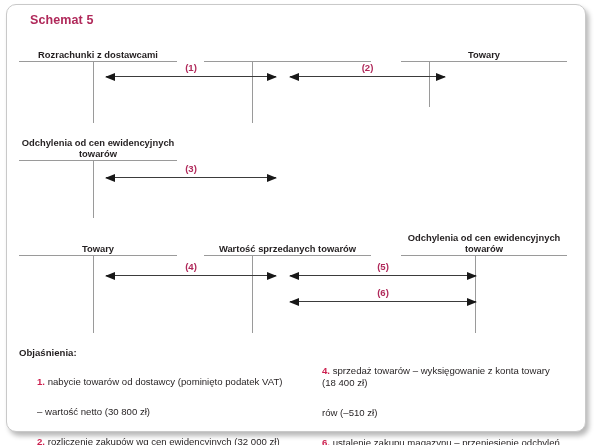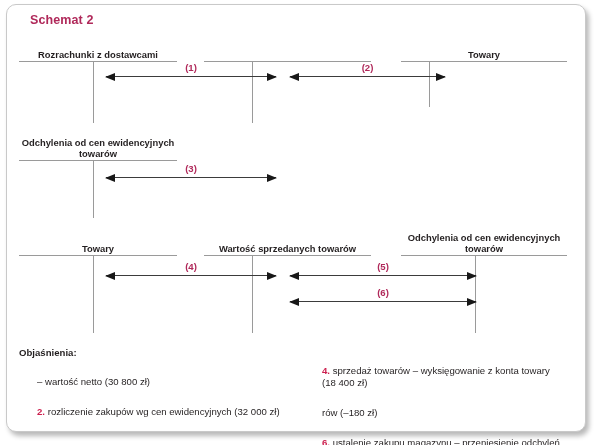--- a/index.html
+++ b/index.html
@@ -54,21 +54,21 @@
   .litem{font-size:9.6px;color:#231f20;line-height:11.9px;margin:18px;}
   .litem .num{color:#cc1f4e;font-weight:bold;}
   .litem.cont{text-indent:0;}
 </style>
 </head>
 <body>
 
 <div id="page">
   <div class="card">
 
-    <div class="title">Schemat 2</div>
+    <div class="title">Schemat 5</div>
 
     <div class="tacct" style="left:12px;top:56px;width:158px;height:62px;">
       <div class="hdr">Rozrachunki z dostawcami</div>
       <div class="hline"></div>
       <div class="stem" style="left:74px;height:62px;"></div>
     </div>
 
     <div class="tacct" style="left:197px;top:56px;width:167px;height:62px;">
       <div class="hline"></div>
       <div class="stem" style="left:48px;height:62px;"></div>
@@ -138,34 +138,37 @@
       <span class="hl"></span>
       <span class="hr"></span>
       <span class="lbl">(6)</span>
     </div>
 
     <div class="legend" style="top:342px;">
 
       <div class="lcol" style="left:12px;width:290px;">
         <p class="legend-title">Objaśnienia:</p>
 
+        <p class="litem">
+          <span class="num">1.</span><span> nabycie towarów od dostawcy (pominięto podatek VAT)</span>
+        </p>
         <p class="litem cont">
           <span class="num"></span><span>– wartość netto (30 800 zł)</span>
         </p>
         <p class="litem">
           <span class="num">2.</span><span> rozliczenie zakupów wg cen ewidencyjnych (32 000 zł)</span>
         </p>
       </div>
 
       <div class="lcol" style="left:297px;width:280px;">
         <p class="litem">
           <span class="num">4.</span><span> sprzedaż towarów – wyksięgowanie z konta towary (18 400 zł)</span>
         </p>
         <p class="litem cont">
-          <span class="num"></span><span>rów (–180 zł)</span>
+          <span class="num"></span><span>rów (–510 zł)</span>
         </p>
         <p class="litem">
           <span class="num">6.</span><span> ustalenie zakupu magazynu – przeniesienie odchyleń</span>
         </p>
       </div>
 
     </div>
 
   </div>
 </div>

